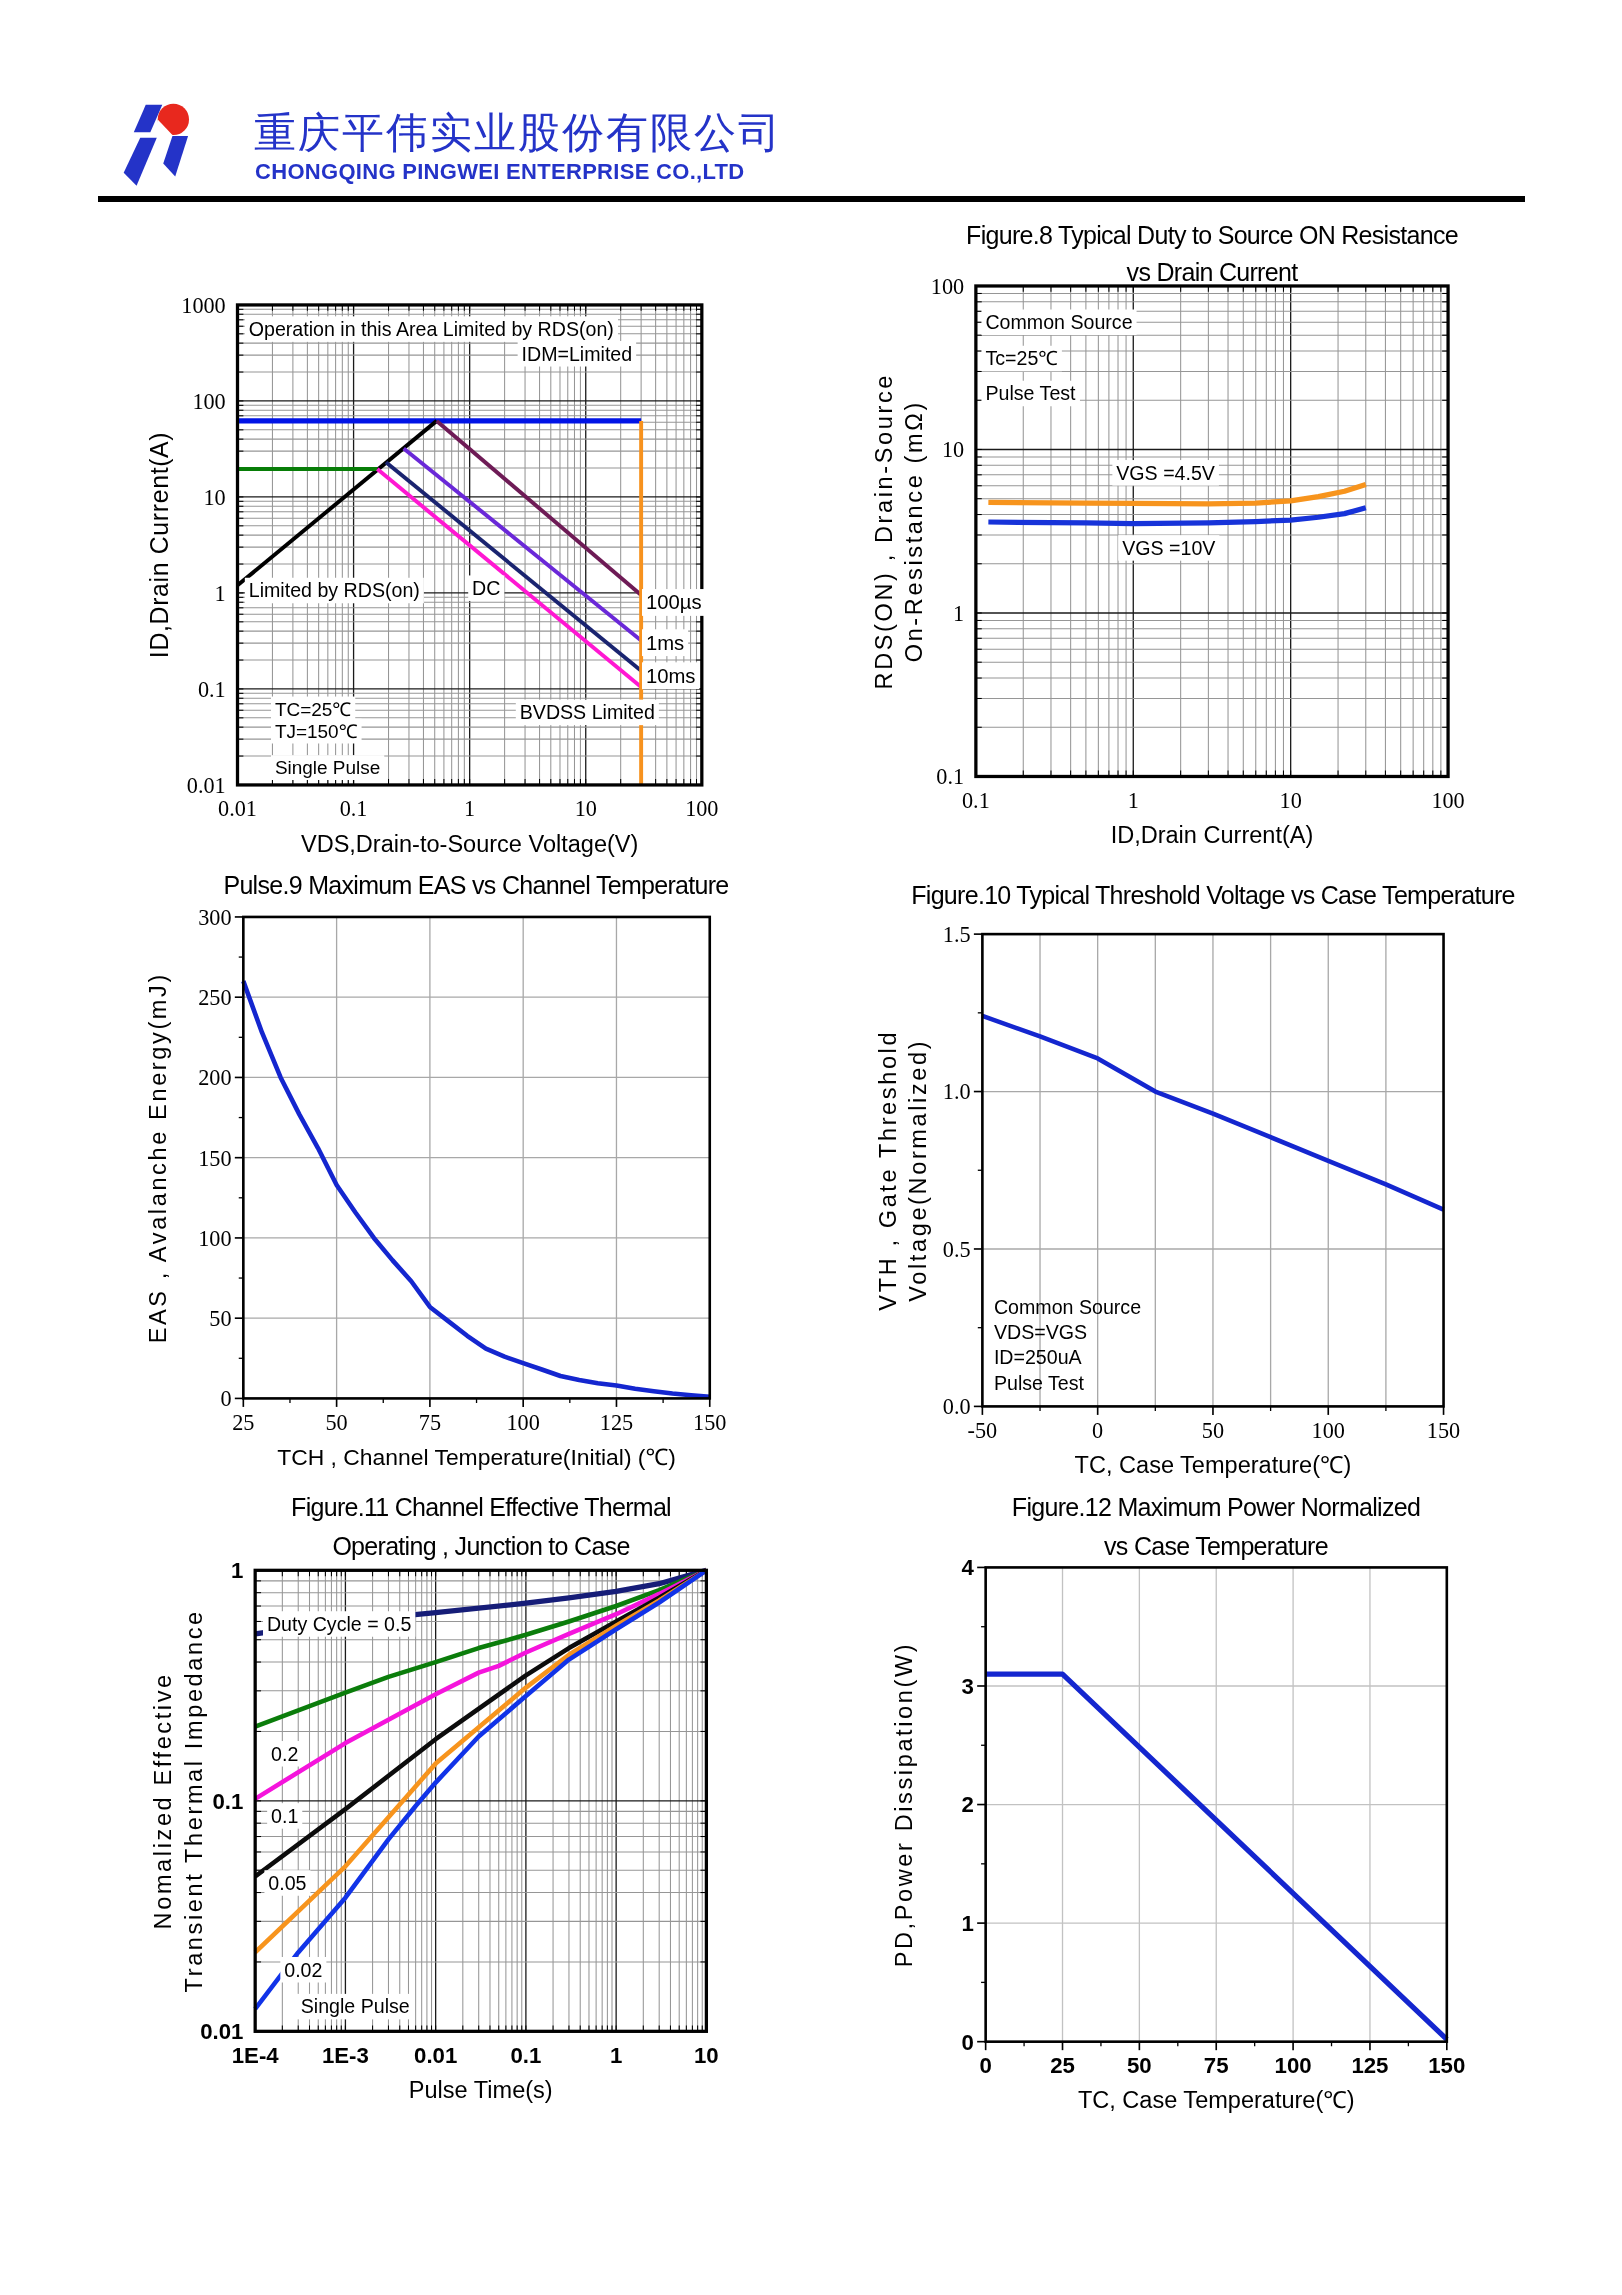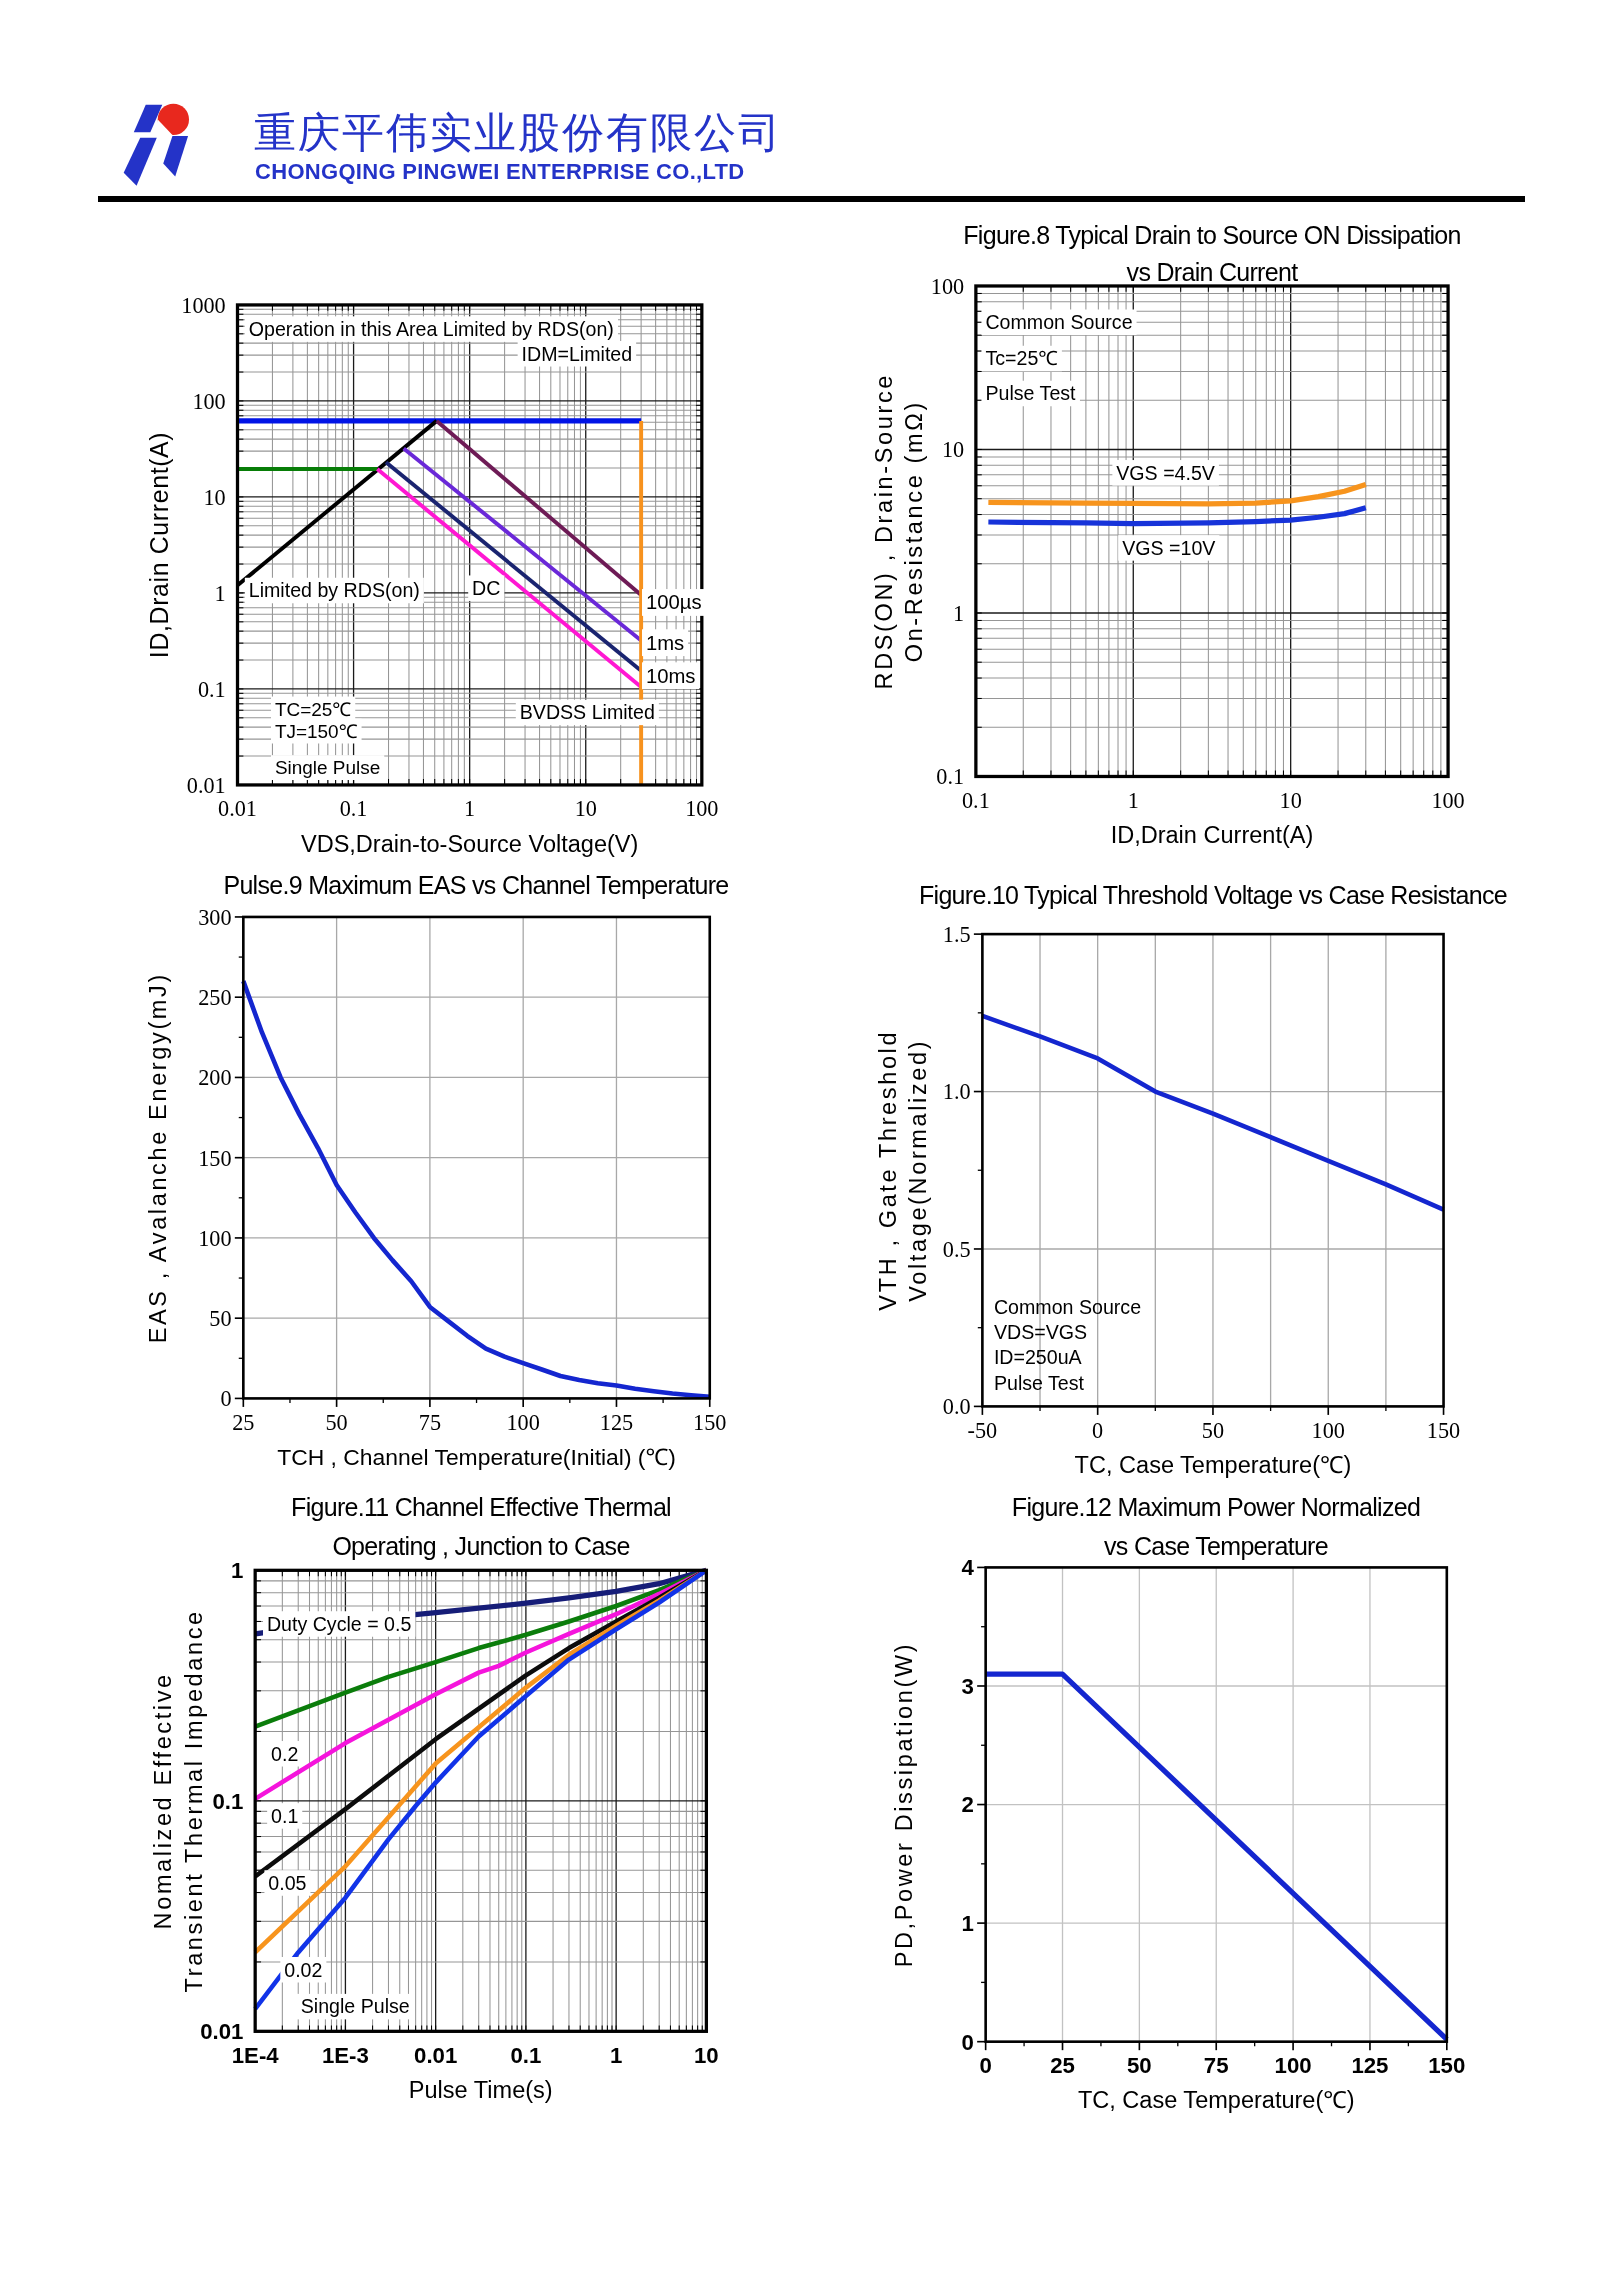--- a/index.html
+++ b/index.html
@@ -320,21 +320,21 @@
         <text x="195" y="389.6" font-size="34" text-anchor="end" class="tk-serif">10</text>
         <text x="195" y="536.4" font-size="34" text-anchor="end" class="tk-serif">1</text>
         <text x="195" y="683.2" font-size="34" text-anchor="end" class="tk-serif">0.1</text>
         <text x="195" y="830" font-size="34" text-anchor="end" class="tk-serif">0.01</text>
         <text x="568" y="920" font-size="36" text-anchor="middle" class="axl" letter-spacing="0">VDS,Drain-to-Source Voltage(V)</text>
         <text x="106" y="451" font-size="38" text-anchor="middle" class="axl" letter-spacing="1" transform="rotate(-90 106 451)">ID,Drain Current(A)</text>
       </svg>
   </section>
 
   <section class="chart" style="left:811px;top:216px;width:713px;height:654px">
-    <div class="ctitle" style="left:401px;top:5.2px">Figure.8 Typical Drain to Source ON Dissipation</div>
+    <div class="ctitle" style="left:401px;top:5.2px">Figure.8 Typical Duty to Source ON Resistance</div>
     <div class="ctitle" style="left:401px;top:42px">vs Drain Current</div>
     <svg width="713" height="654" viewBox="0 0 1090 1000">
         <line x1="324.44788562313147" y1="107" x2="324.44788562313147" y2="857" stroke="#969696" stroke-width="1.6"></line>
         <line x1="366.82718196919876" y1="107" x2="366.82718196919876" y2="857" stroke="#969696" stroke-width="1.6"></line>
         <line x1="396.89577124626294" y1="107" x2="396.89577124626294" y2="857" stroke="#969696" stroke-width="1.6"></line>
         <line x1="420.21878104353516" y1="107" x2="420.21878104353516" y2="857" stroke="#969696" stroke-width="1.6"></line>
         <line x1="439.2750675923303" y1="107" x2="439.2750675923303" y2="857" stroke="#969696" stroke-width="1.6"></line>
         <line x1="455.3869282967645" y1="107" x2="455.3869282967645" y2="857" stroke="#969696" stroke-width="1.6"></line>
         <line x1="469.3436568693944" y1="107" x2="469.3436568693944" y2="857" stroke="#969696" stroke-width="1.6"></line>
         <line x1="481.6543639383975" y1="107" x2="481.6543639383975" y2="857" stroke="#969696" stroke-width="1.6"></line>
@@ -563,21 +563,21 @@
         <text x="204" y="464" font-size="34" text-anchor="end" class="tk-serif">150</text>
         <text x="204" y="341.33333333333337" font-size="34" text-anchor="end" class="tk-serif">200</text>
         <text x="204" y="218.66666666666663" font-size="34" text-anchor="end" class="tk-serif">250</text>
         <text x="204" y="96" font-size="34" text-anchor="end" class="tk-serif">300</text>
         <text x="578.5" y="922" font-size="35" text-anchor="middle" class="axl" letter-spacing="0">TCH , Channel Temperature(Initial) (℃)</text>
         <text x="104" y="452" font-size="36" text-anchor="middle" class="axl" letter-spacing="4" transform="rotate(-90 104 452)">EAS , Avalanche Energy(mJ)</text>
       </svg>
   </section>
 
   <section class="chart" style="left:811px;top:870px;width:713px;height:628px">
-    <div class="ctitle" style="left:402px;top:10.5px">Figure.10 Typical Threshold Voltage vs Case Resistance</div>
+    <div class="ctitle" style="left:402px;top:10.5px">Figure.10 Typical Threshold Voltage vs Case Temperature</div>
     <svg width="713" height="628" viewBox="0 0 1090 960">
         <line x1="350.125" y1="98" x2="350.125" y2="820" stroke="#a8a8a8" stroke-width="2"></line>
         <line x1="438.25" y1="98" x2="438.25" y2="820" stroke="#a8a8a8" stroke-width="2"></line>
         <line x1="526.375" y1="98" x2="526.375" y2="820" stroke="#a8a8a8" stroke-width="2"></line>
         <line x1="614.5" y1="98" x2="614.5" y2="820" stroke="#a8a8a8" stroke-width="2"></line>
         <line x1="702.625" y1="98" x2="702.625" y2="820" stroke="#a8a8a8" stroke-width="2"></line>
         <line x1="790.75" y1="98" x2="790.75" y2="820" stroke="#a8a8a8" stroke-width="2"></line>
         <line x1="878.875" y1="98" x2="878.875" y2="820" stroke="#a8a8a8" stroke-width="2"></line>
         <line x1="262" y1="579.3333333333334" x2="967" y2="579.3333333333334" stroke="#a8a8a8" stroke-width="2"></line>
         <line x1="262" y1="338.6666666666667" x2="967" y2="338.6666666666667" stroke="#a8a8a8" stroke-width="2"></line>

